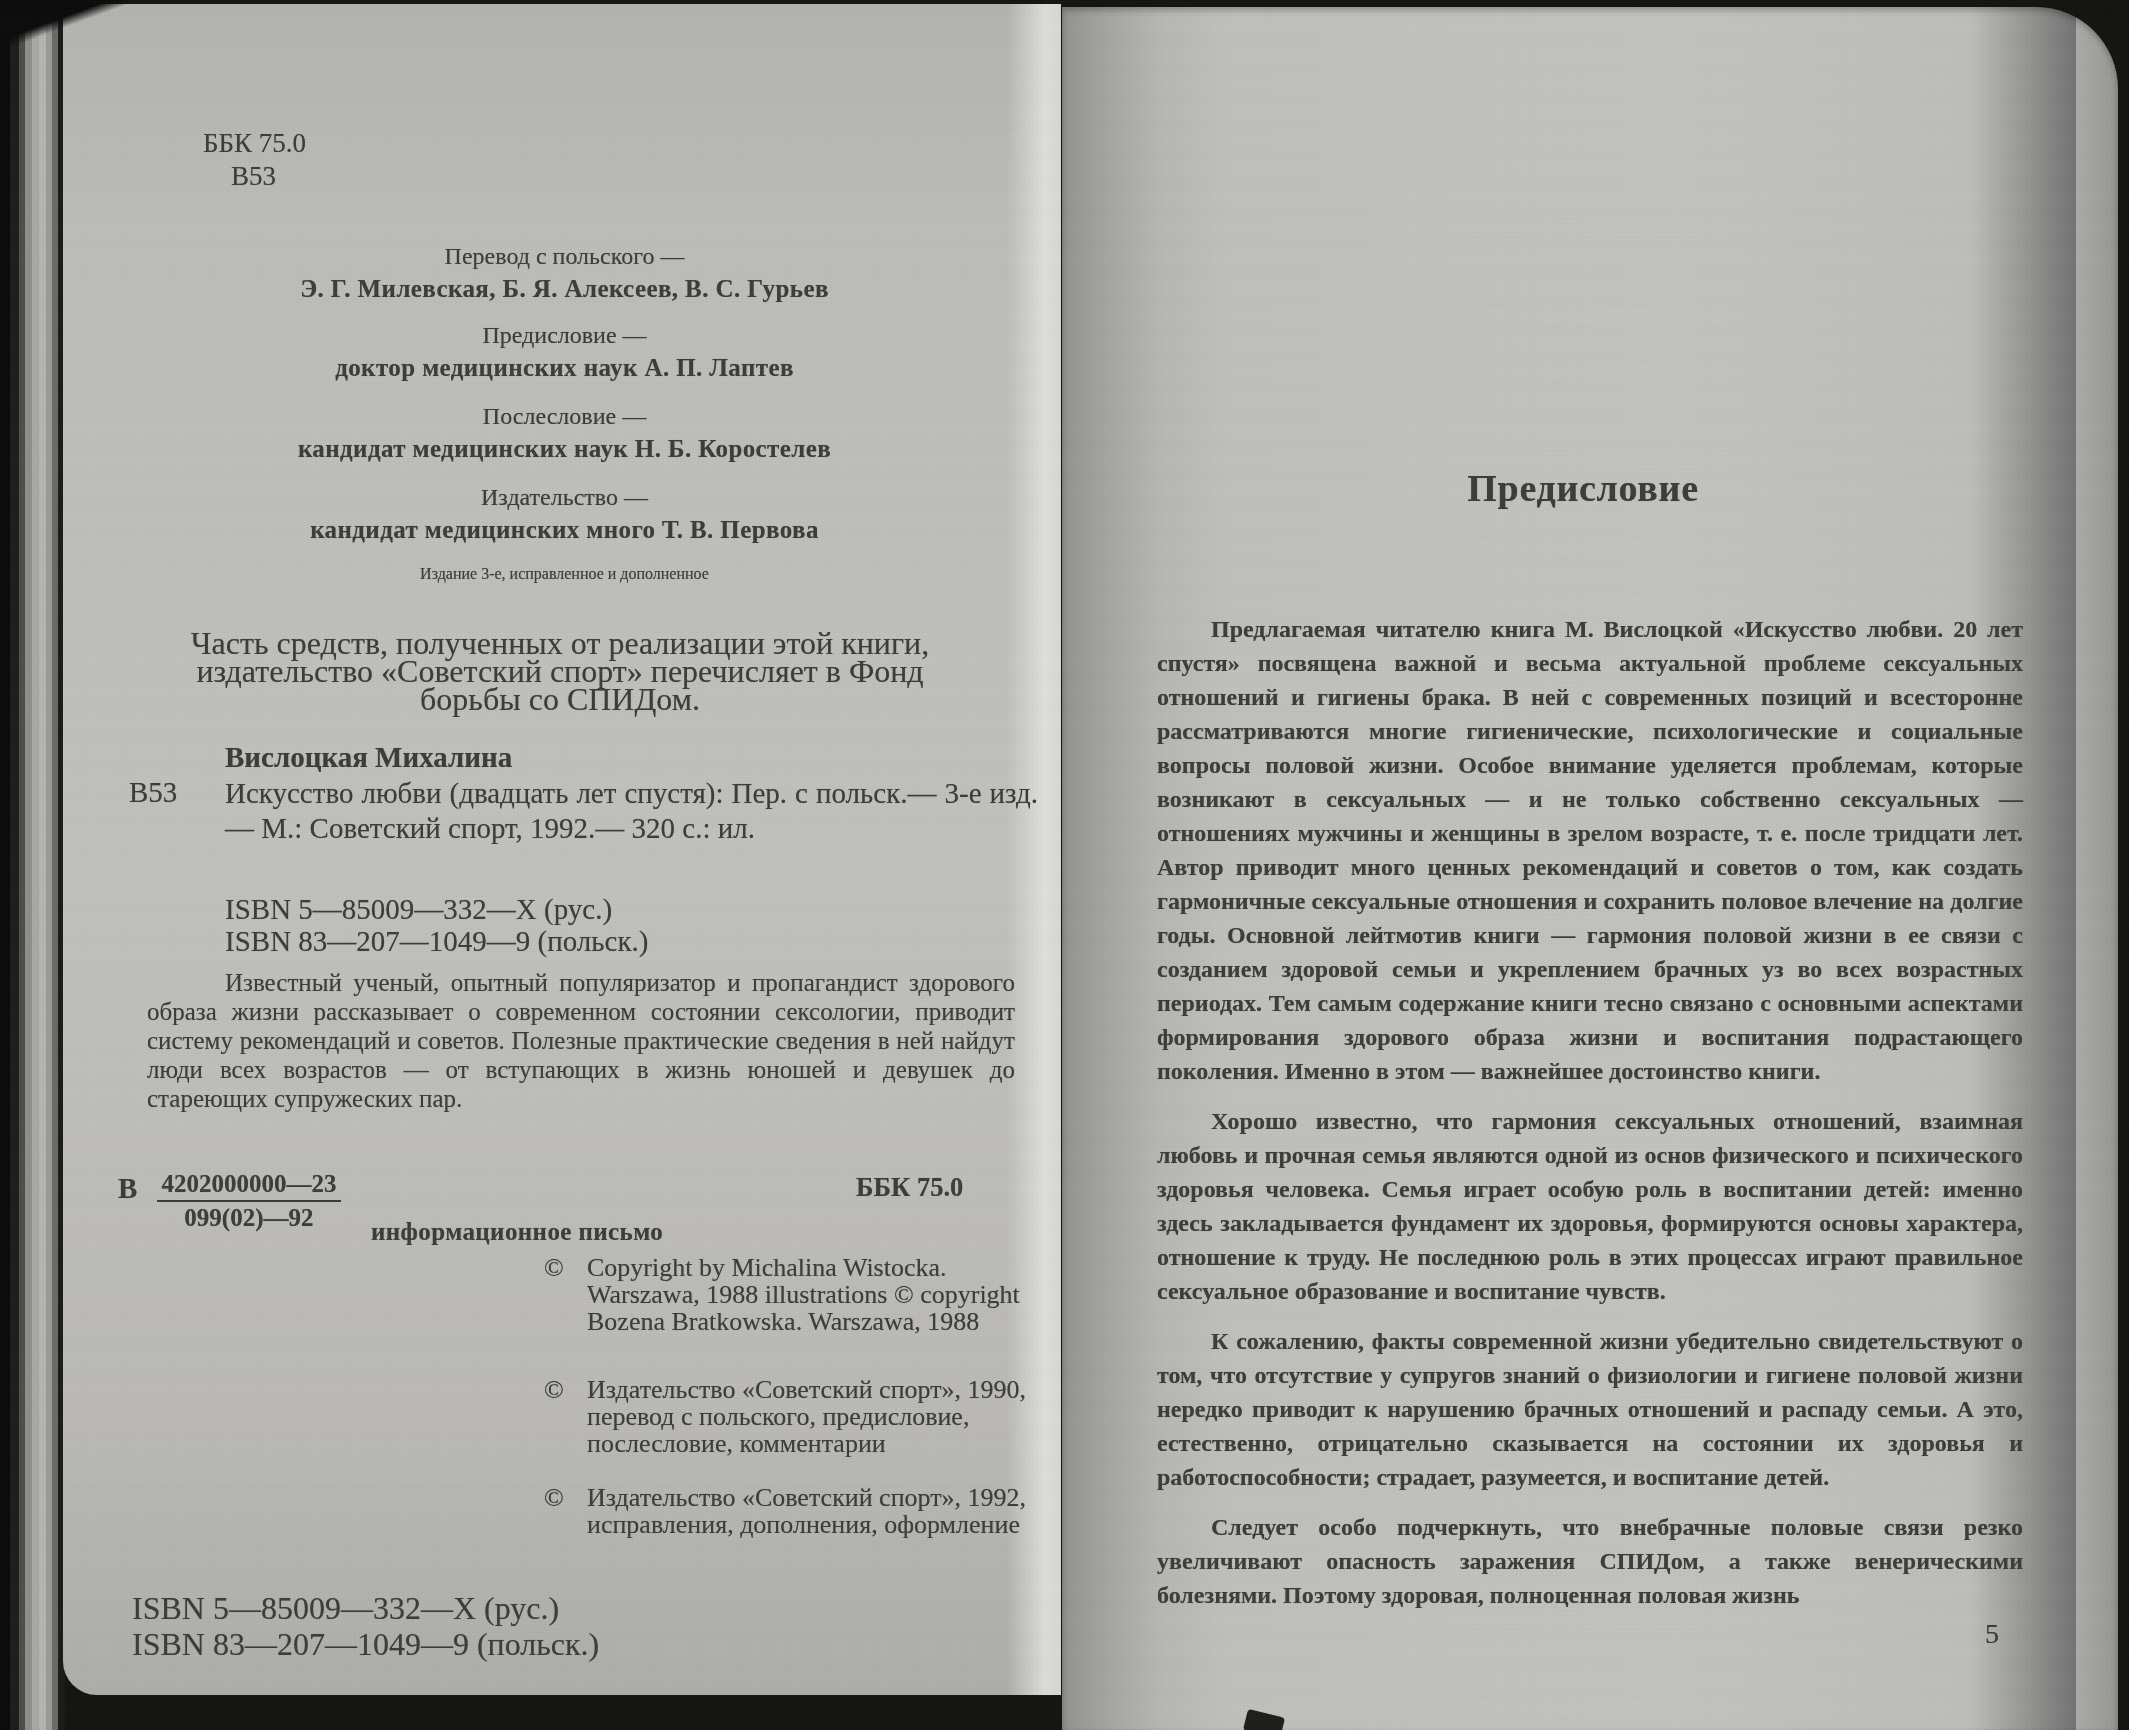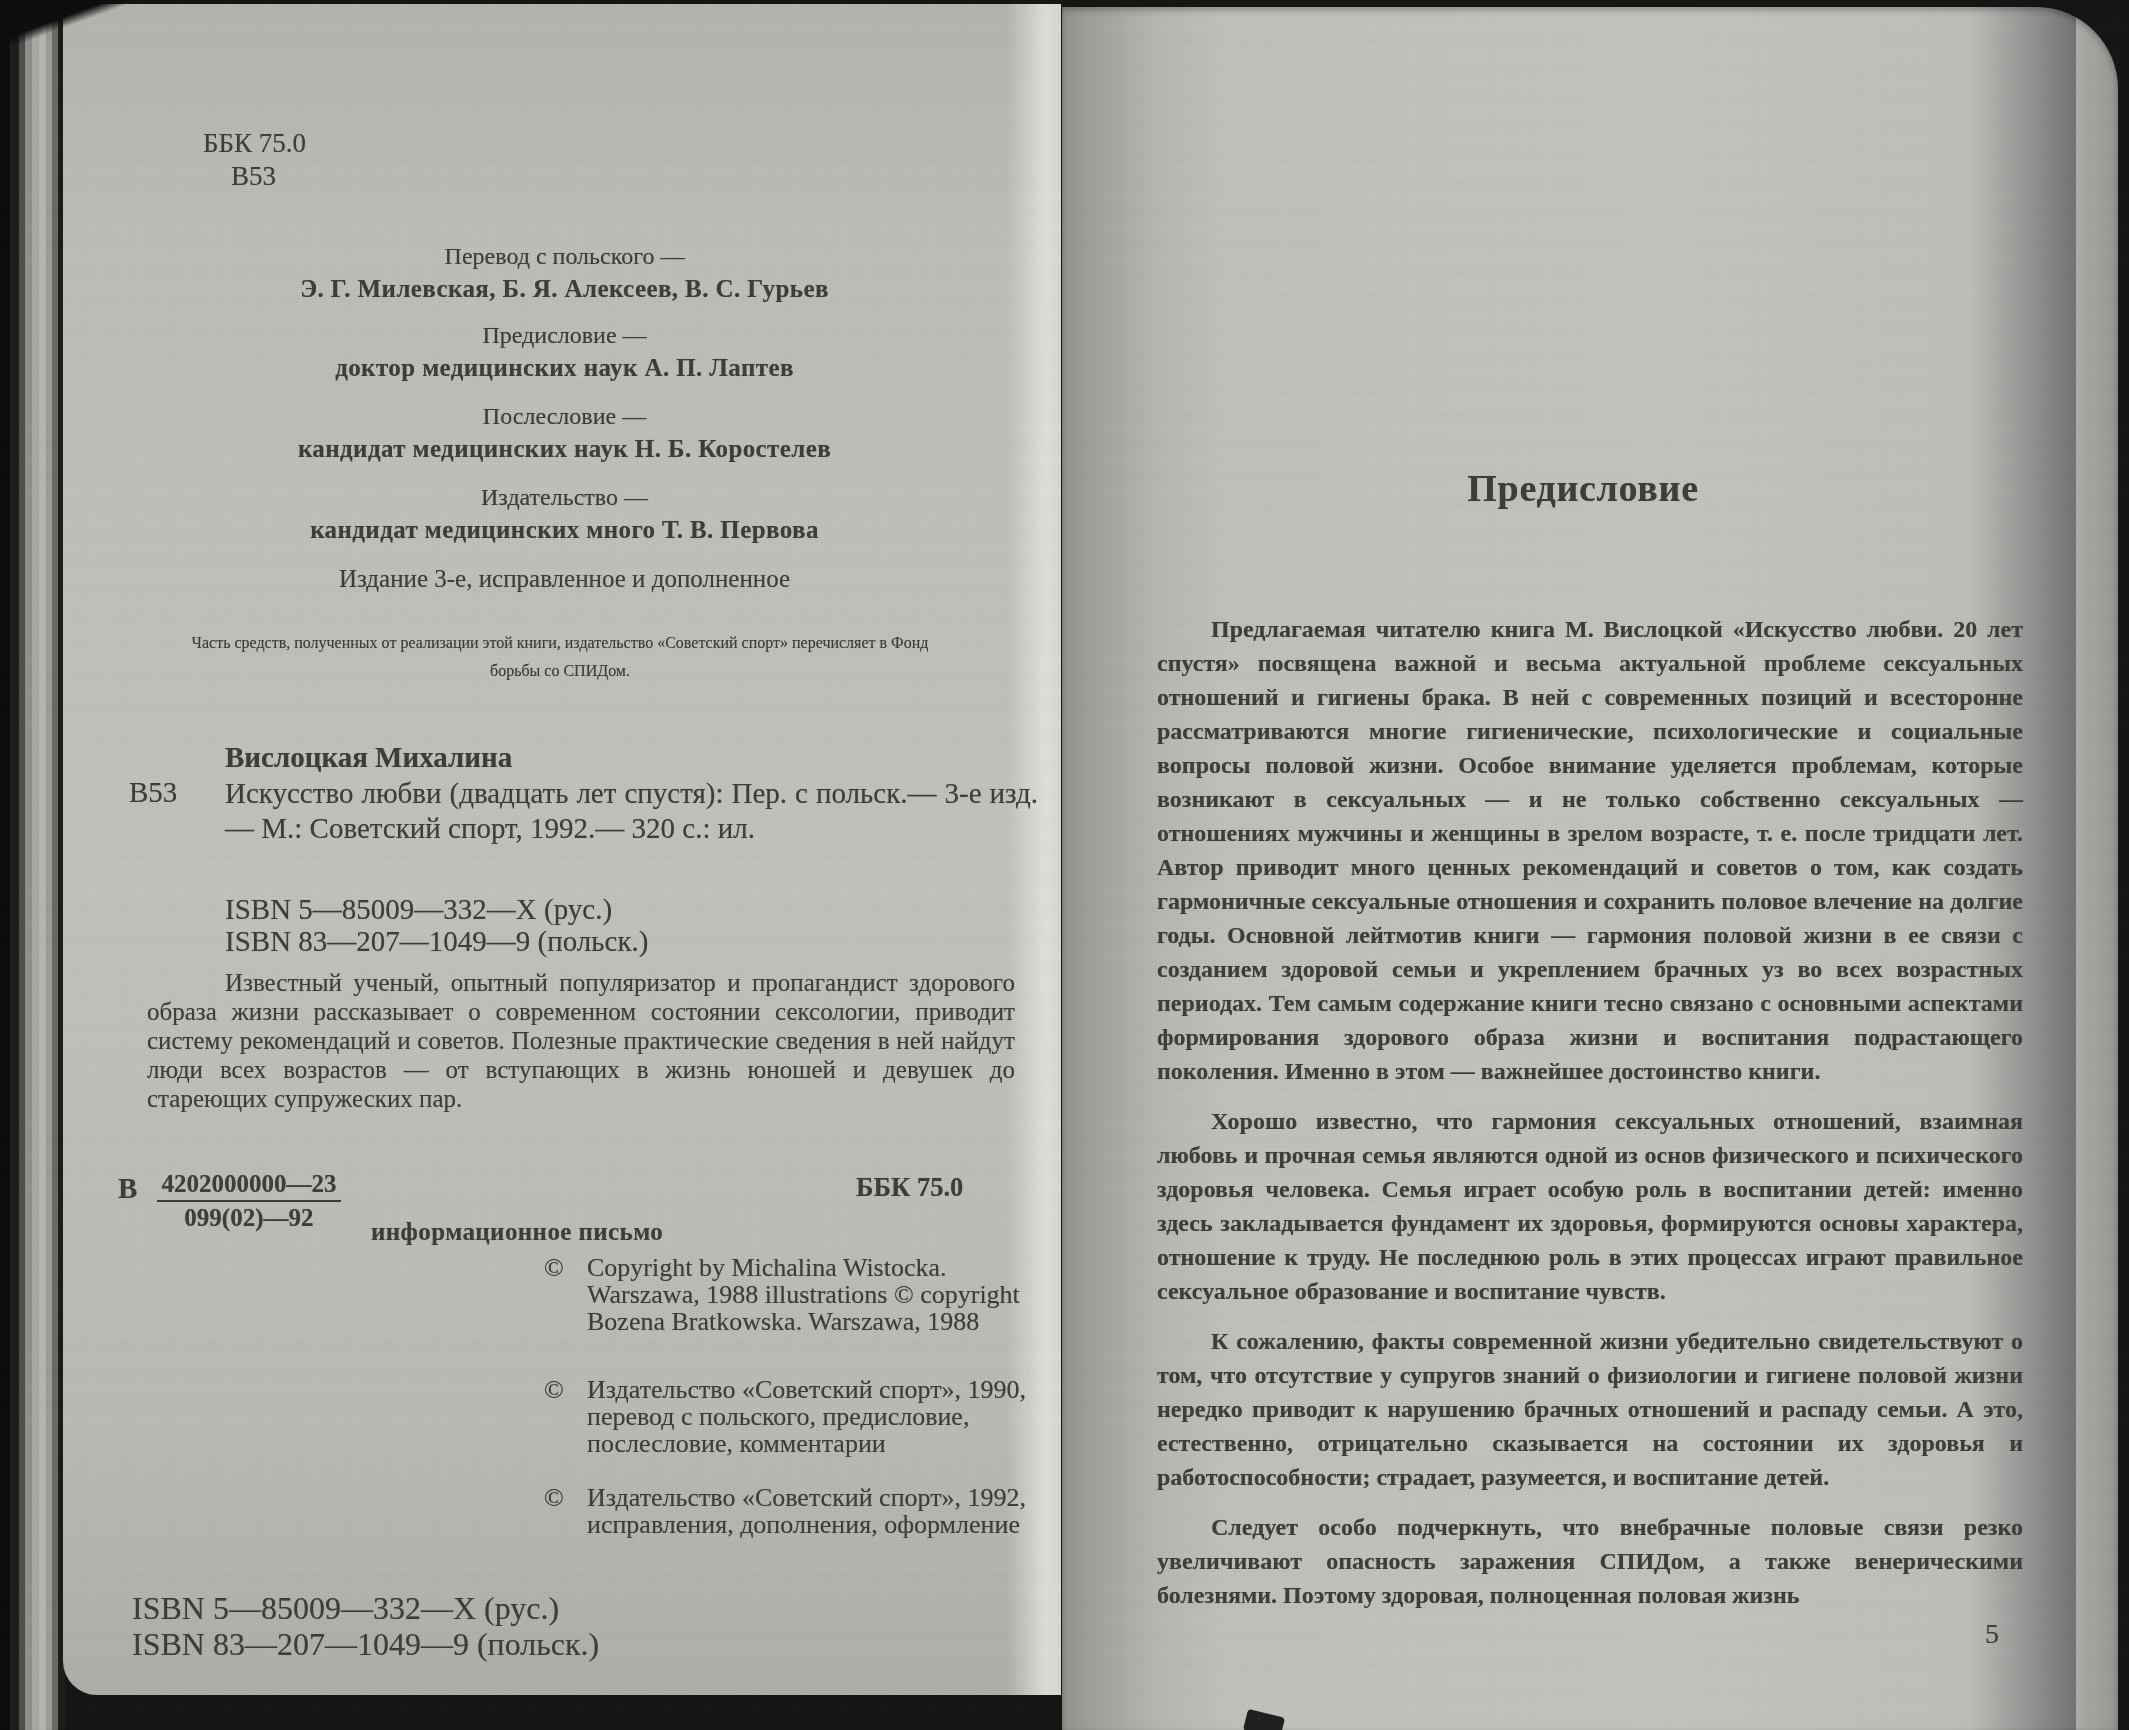--- a/index.html
+++ b/index.html
@@ -39,22 +39,22 @@
   .t{position:absolute;color:#3c3c38;text-shadow:0 0 0.7px rgba(58,58,54,.45);}
   .b{font-weight:bold;}
   .ctr{text-align:center;}
   .just{text-align:justify;}
 
   
   .bbk-top{left:203px;top:126px;font-size:27px;line-height:35px;}
   .sigla-top{left:231px;top:161px;font-size:27px;}
   .credit-role{left:193px;width:743px;font-size:24px;}
   .credit-names{left:193px;width:743px;font-size:25px;font-weight:bold;letter-spacing:0.4px;}
-  .edition{left:193px;width:743px;top:565px;font-size:25px;}
-  .charity{left:185px;width:750px;top:629px;font-size:16px;line-height:28px;}
+  .edition{left:193px;width:743px;top:565px;font-size:16px;}
+  .charity{left:185px;width:750px;top:629px;font-size:32px;line-height:28px;}
   .cat-author{left:225px;top:741px;font-size:29px;font-weight:bold;}
   .cat-sigla{left:129px;top:776px;font-size:29px;}
   .cat-entry{left:225px;top:776px;width:813px;font-size:29px;line-height:35px;}
   .cat-isbn1{left:225px;top:893px;font-size:29px;}
   .cat-isbn2{left:225px;top:925px;font-size:29px;}
   .annot{left:147px;top:968px;width:868px;font-size:25px;line-height:29px;text-indent:78px;}
   .idx-prefix{left:118px;top:1172px;font-size:29px;}
   .idx-frac{left:157px;top:1154px;font-size:25px;font-weight:bold;text-align:center;margin-top:16px;}
   .idx-frac .num{display:block;border-bottom:2.2px solid #3c3c38;padding:0 4.4px 2.2px;}
   .idx-frac .den{display:block;padding-top:2.2px;}

